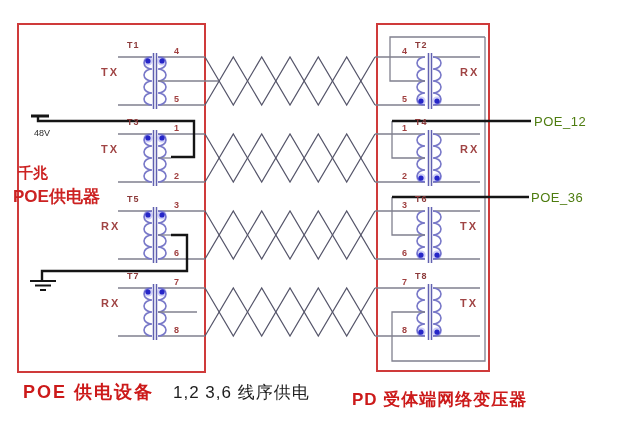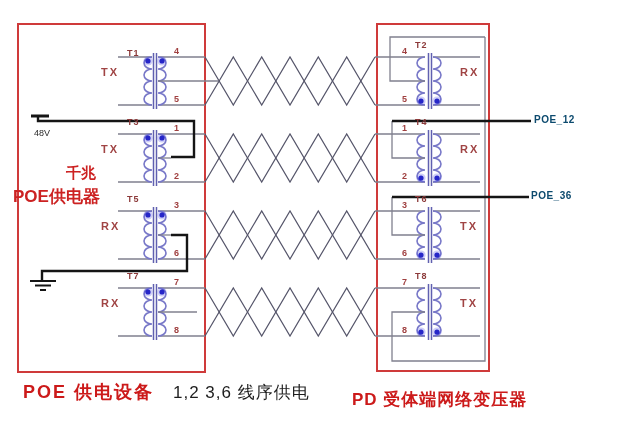--- a/index.html
+++ b/index.html
@@ -16,21 +16,21 @@
   .blk{stroke:#151515;stroke-width:2.4;fill:none;}
   .blk-thin{stroke:#151515;stroke-width:2;fill:none;}
   .halo{fill:rgba(80,80,230,0.28);}
   .dot{fill:#2626c8;}
   .lbl{position:absolute;white-space:nowrap;}
   .tname{font-size:9px;font-weight:bold;color:#8c3a3a;letter-spacing:1px;}
   .pin{font-size:9px;font-weight:bold;color:#a04040;}
   .mode{font-size:11px;font-weight:bold;color:#a04444;letter-spacing:2px;}
   .cat5{font-family:"Liberation Serif",serif;font-size:21px;font-weight:bold;color:#9b2d3a;letter-spacing:1px;}
   .redtxt{color:#cc2222;font-weight:bold;}
-  .poe-rail{font-size:10px;font-weight:bold;color:#0c4a6e;letter-spacing:0.5px;}
+  .poe-rail{font-size:13px;font-weight:normal;color:#4d7c0f;letter-spacing:0.5px;}
   .v48{font-size:9px;color:#2a2a2a;margin-left:8px;}
   .qz{font-size:15px;}
   .gys{font-size:17px;}
   .cap{font-size:18px;font-weight:bold;color:#cc1a1a;letter-spacing:2px;}
   .cap-pd{font-size:17px;font-weight:bold;color:#cc1a1a;letter-spacing:1px;}
   .note{font-size:17px;color:#1d1d1d;letter-spacing:1px;}
 </style>
 </head>
 <body>
 
@@ -104,21 +104,21 @@
     <g>
       <path class="blk-thin" d="M30,281 H56"></path>
       <path class="blk-thin" d="M35,285.5 H51"></path>
       <path class="blk-thin" d="M40,290 H46"></path>
     </g>
     <path class="blk" d="M392,121 H531"></path>
     <path class="blk" d="M392,197 H529"></path>
   </svg>
 
 
-  <span class="lbl tname" style="left:127px;top:48px;">T1</span>
+  <span class="lbl tname" style="left:127px;top:40px;">T1</span>
   <span class="lbl tname" style="left:415px;top:40px;">T2</span>
   <span class="lbl tname" style="left:127px;top:117px;">T3</span>
   <span class="lbl tname" style="left:415px;top:117px;">T4</span>
   <span class="lbl tname" style="left:127px;top:194px;">T5</span>
   <span class="lbl tname" style="left:415px;top:194px;">T6</span>
   <span class="lbl tname" style="left:127px;top:271px;">T7</span>
   <span class="lbl tname" style="left:415px;top:271px;">T8</span>
 
   <span class="lbl mode" style="left:101px;top:66px;">TX</span>
   <span class="lbl mode" style="left:460px;top:66px;">RX</span>
@@ -144,20 +144,20 @@
   <span class="lbl pin" style="left:402px;top:171px;">2</span>
   <span class="lbl pin" style="left:402px;top:200px;">3</span>
   <span class="lbl pin" style="left:402px;top:248px;">6</span>
   <span class="lbl pin" style="left:402px;top:277px;">7</span>
   <span class="lbl pin" style="left:402px;top:325px;">8</span>
 
   <span class="lbl v48" style="left:26px;top:128px;">48V</span>
   <span class="lbl poe-rail" style="left:534px;top:114px;">POE_12</span>
   <span class="lbl poe-rail" style="left:531px;top:190px;">POE_36</span>
 
-  <span class="lbl redtxt qz" style="left:18px;top:164px;padding-left:48px;">千兆</span>
+  <span class="lbl redtxt qz" style="left:18px;top:164px;">千兆</span>
   <span class="lbl cap" style="left:23px;top:380px;">POE 供电设备</span>
 
   <span class="lbl redtxt gys" style="left:13px;top:185px;">POE供电器</span>
   <span class="lbl note" style="left:173px;top:381px;">1,2 3,6 线序供电</span>
   <span class="lbl cap-pd" style="left:352px;top:376px;margin-top:12px;">PD 受体端网络变压器</span>
 
 </div>
 
 </body></html>

